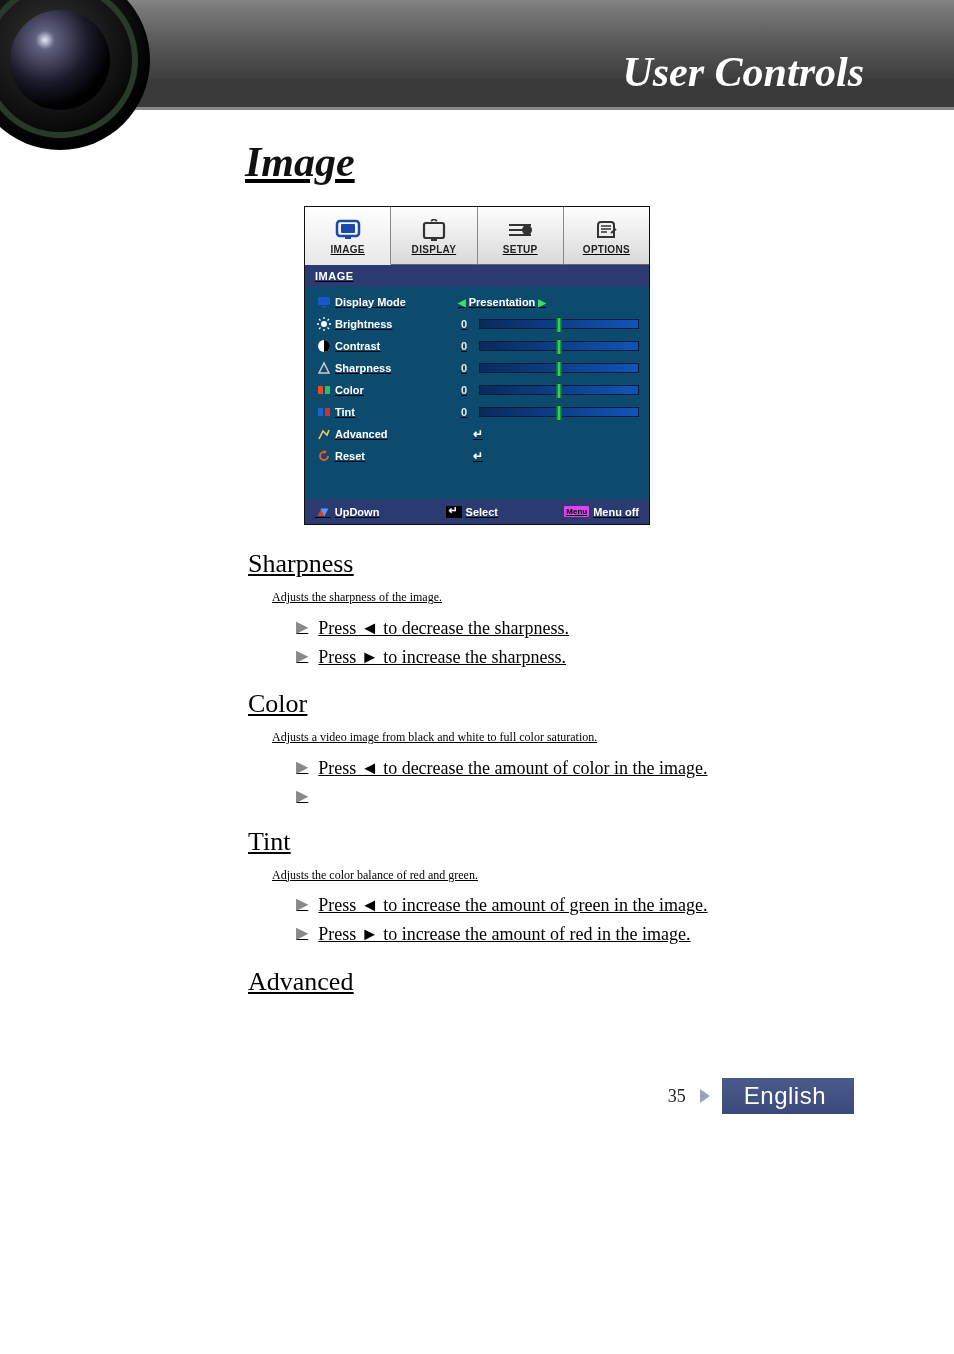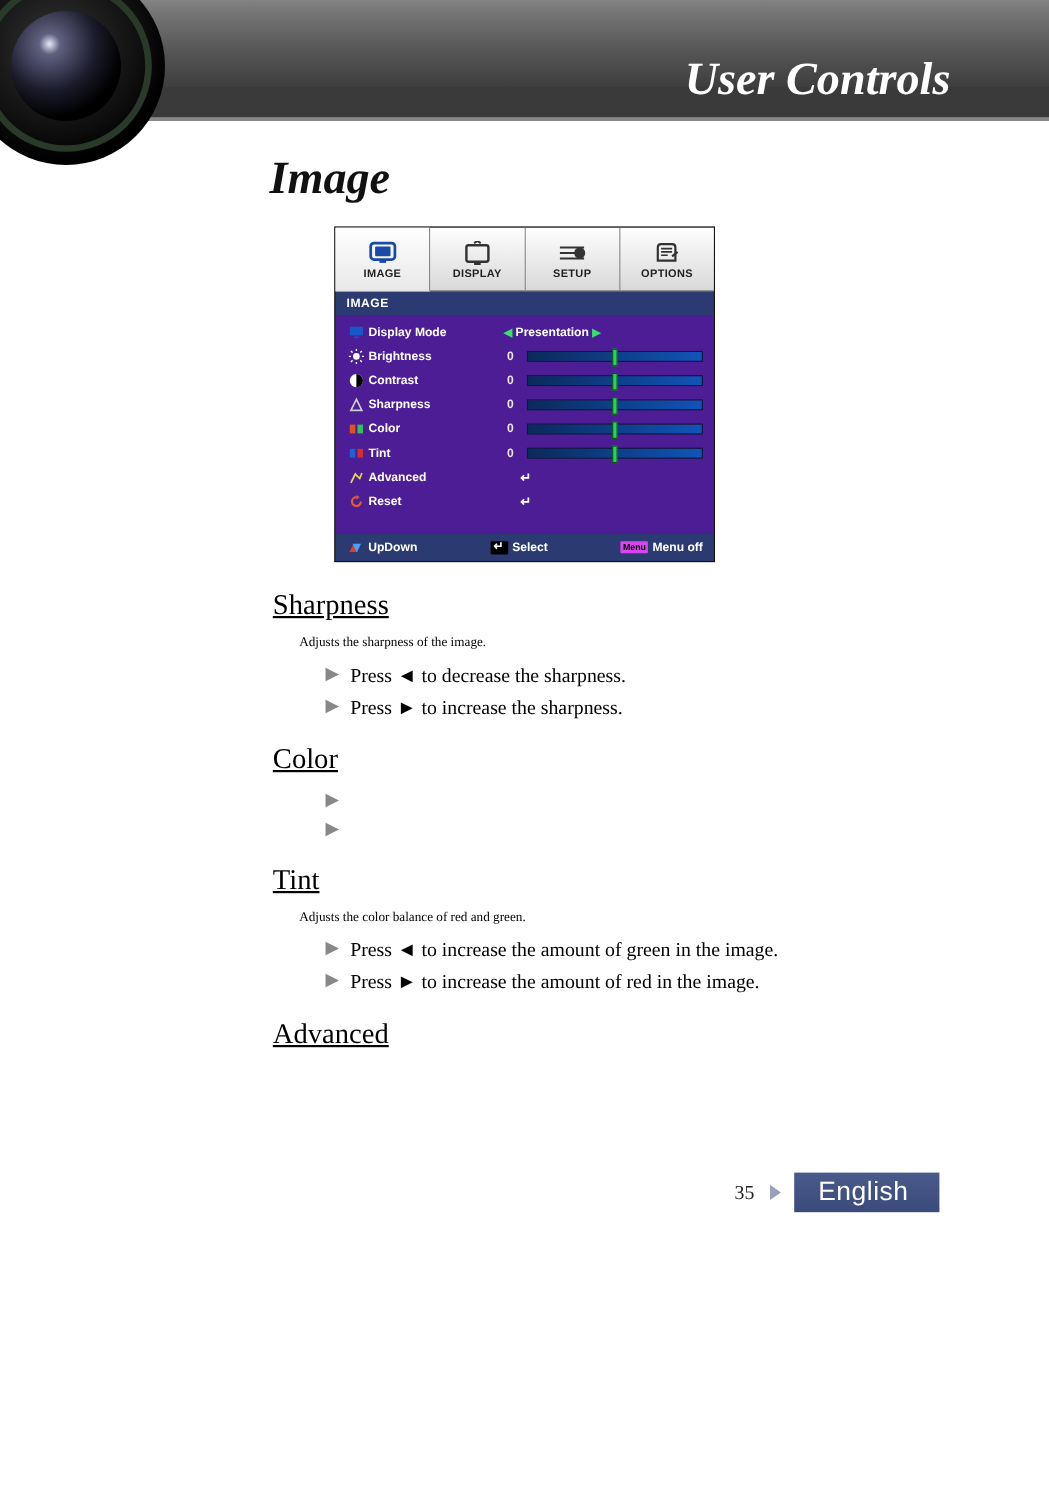--- a/index.html
+++ b/index.html
@@ -1,17 +1,17 @@
 <!DOCTYPE html>
 <html><head>
 <meta charset="utf-8">
 <style>
   * { box-sizing: border-box; margin: 0; padding: 0; }
   html, body { width: 954px; height: 1354px; font-family: "Book Antiqua", Palatino, serif; background: #fff; color: #000; }
-  .page { width: 954px; height: 1158px; position: relative; overflow: hidden; }
+  .page { width: 954px; height: 1158px; position: relative; overflow: hidden; text-decoration: underline; }
 
   
   .header-band { height: 110px; background: linear-gradient(to top, #3a3a3a 0, #3a3a3a 28px, #3e3e3e 28px, #555 60px, #7a7a7a 100px, #888 110px); position: relative; border-bottom: 3px solid #888; }
   .lens-corner { position: absolute; left: -30px; top: -30px; width: 180px; height: 180px; }
   .lens-outer { position:absolute; left:0; top:0; width:180px; height:180px; border-radius:50%; background: radial-gradient(circle at 45% 40%, #333 0, #0d0d0d 55%, #000 70%); }
   .lens-rim { position:absolute; left:12px; top:12px; width:156px; height:156px; border-radius:50%; border: 6px solid #2a3a2a; }
   .lens-glass { position:absolute; left:40px; top:40px; width:100px; height:100px; border-radius:50%; background: radial-gradient(circle at 35% 30%, #e8e8f8 0, #606080 10%, #1a1a2a 45%, #000 70%); }
   .header-title { position:absolute; right: 90px; top: 48px; color: #fff; font-style: italic; font-weight: bold; font-size: 42px; font-family: "Book Antiqua", Palatino, serif; }
 
   
@@ -19,21 +19,21 @@
 
   
   .osd { margin: 0 auto; width: 346px; background: #2a2f3a; border: 1px solid #111; font-family: Arial, sans-serif; }
   .osd-tabs { display:flex; height:58px; background: linear-gradient(to bottom, #fefefe, #d8d8d8); }
   .osd-tab { flex:1; display:flex; flex-direction:column; align-items:center; justify-content:center; border-right:1px solid #888; border-bottom:1px solid #666; }
   .osd-tab.active { background: linear-gradient(to bottom, #fff, #e8e8e8); border-bottom: 1px solid #e8e8e8; }
   .osd-tab:last-child { border-right:none; }
   .osd-tab-icon { height: 28px; display:flex; align-items:center; justify-content:center; }
   .osd-tab-label { font-size: 10px; font-weight: bold; color: #222; letter-spacing: 0.3px; }
   .osd-crumb { background:#2b3b72; color:#fff; font-size:11px; font-weight:bold; padding:5px 10px; letter-spacing:0.5px; }
-  .osd-body { background:#4c1d95; padding: 4px 0 18px 0; }
+  .osd-body { background:#0c4a6e; padding: 4px 0 32px 0; }
   .osd-row { display:flex; align-items:center; height:22px; padding: 0 10px; font-size: 11px; color:#fff; font-weight:bold; }
   .row-icon { width:18px; display:inline-flex; align-items:center; justify-content:center; margin-right:2px; }
   .row-label { flex: 0 0 120px; }
   .row-val { width: 18px; text-align:center; color:#e8e8e8; }
   .slider { flex:1 1 auto; height:10px; position:relative; background: linear-gradient(to right, #0a2a5a, #1154b8); border:1px solid #0a1a3a; margin-left:6px; }
   .slider-thumb { position:absolute; left:50%; top:-3px; width:5px; height:16px; background:#2fd05a; border:1px solid #0a4a1a; transform: translateX(-50%); }
   .row-dropdown { flex:1; text-align:left; color:#fff; font-weight:bold; }
   .row-dropdown .lr { color:#38e06a; font-size:10px; padding: 0 3px; }
   .enter-arrow { color:#fff; font-size:12px; }
   .osd-footer { display:flex; align-items:center; justify-content:space-between; background:#2b3b72; padding:5px 10px; font-size:11px; color:#fff; font-weight:bold; }
@@ -48,21 +48,21 @@
   
   .content { margin: 24px 100px 0 248px; font-family: "Book Antiqua", Palatino, serif; color:#000; }
   .section-h { font-size: 26px; text-decoration: underline; margin-bottom: 10px; margin-top: 18px; }
   .desc { font-size: 12px; margin: 8px 0 8px 24px; line-height: 1.4; }
   .bullets { margin: 4px 0 4px 48px; }
   .bullet { display:flex; align-items:flex-start; font-size: 18px; line-height: 1.6; }
   .bullet-mark { color:#888; margin-right: 10px; font-size:16px; }
   .desc-block { font-size:18px; margin: 8px 0 0 24px; line-height:1.45; }
 
   
-  .page-footer { position:absolute; bottom: 56px; right: 100px; display:flex; align-items:center; gap: 14px; }
+  .page-footer { position:absolute; bottom: 44px; right: 100px; display:flex; align-items:center; gap: 14px; }
   .page-num { font-size: 18px; color:#222; }
   .lang-badge { background: linear-gradient(to bottom, #4a5a8a, #3a4a7a); color:#fff; font-size:24px; padding: 4px 28px 4px 22px; font-family: "Trebuchet MS", Arial, sans-serif; letter-spacing:0.5px; }
   .lang-tri { display:inline-block; width:0; height:0; border-top: 7px solid transparent; border-bottom: 7px solid transparent; border-left: 10px solid #97a2bb; margin-right: -2px; vertical-align: middle; }
 </style>
 </head>
 <body>
 <div class="page">
 
 <div class="header-band">
   <div class="lens-corner">
@@ -262,23 +262,25 @@
           <span class="bullet-mark">▶</span>
           <span>Press ◄ to decrease the sharpness.</span>
         </div>
     <div class="bullet">
           <span class="bullet-mark">▶</span>
           <span>Press ► to increase the sharpness.</span>
         </div>
   </div>
 
   <div class="section-h">Color</div>
+  <div class="desc">Adjusts a video image from black and white to full color saturation.</div>
   <div class="bullets">
     <div class="bullet">
           <span class="bullet-mark">▶</span>
+          <span>Press ◄ to decrease the amount of color in the image.</span>
         </div>
     <div class="bullet">
           <span class="bullet-mark">▶</span>
         </div>
   </div>
 
   <div class="section-h">Tint</div>
   <div class="desc">Adjusts the color balance of red and green.</div>
   <div class="bullets">
     <div class="bullet">

